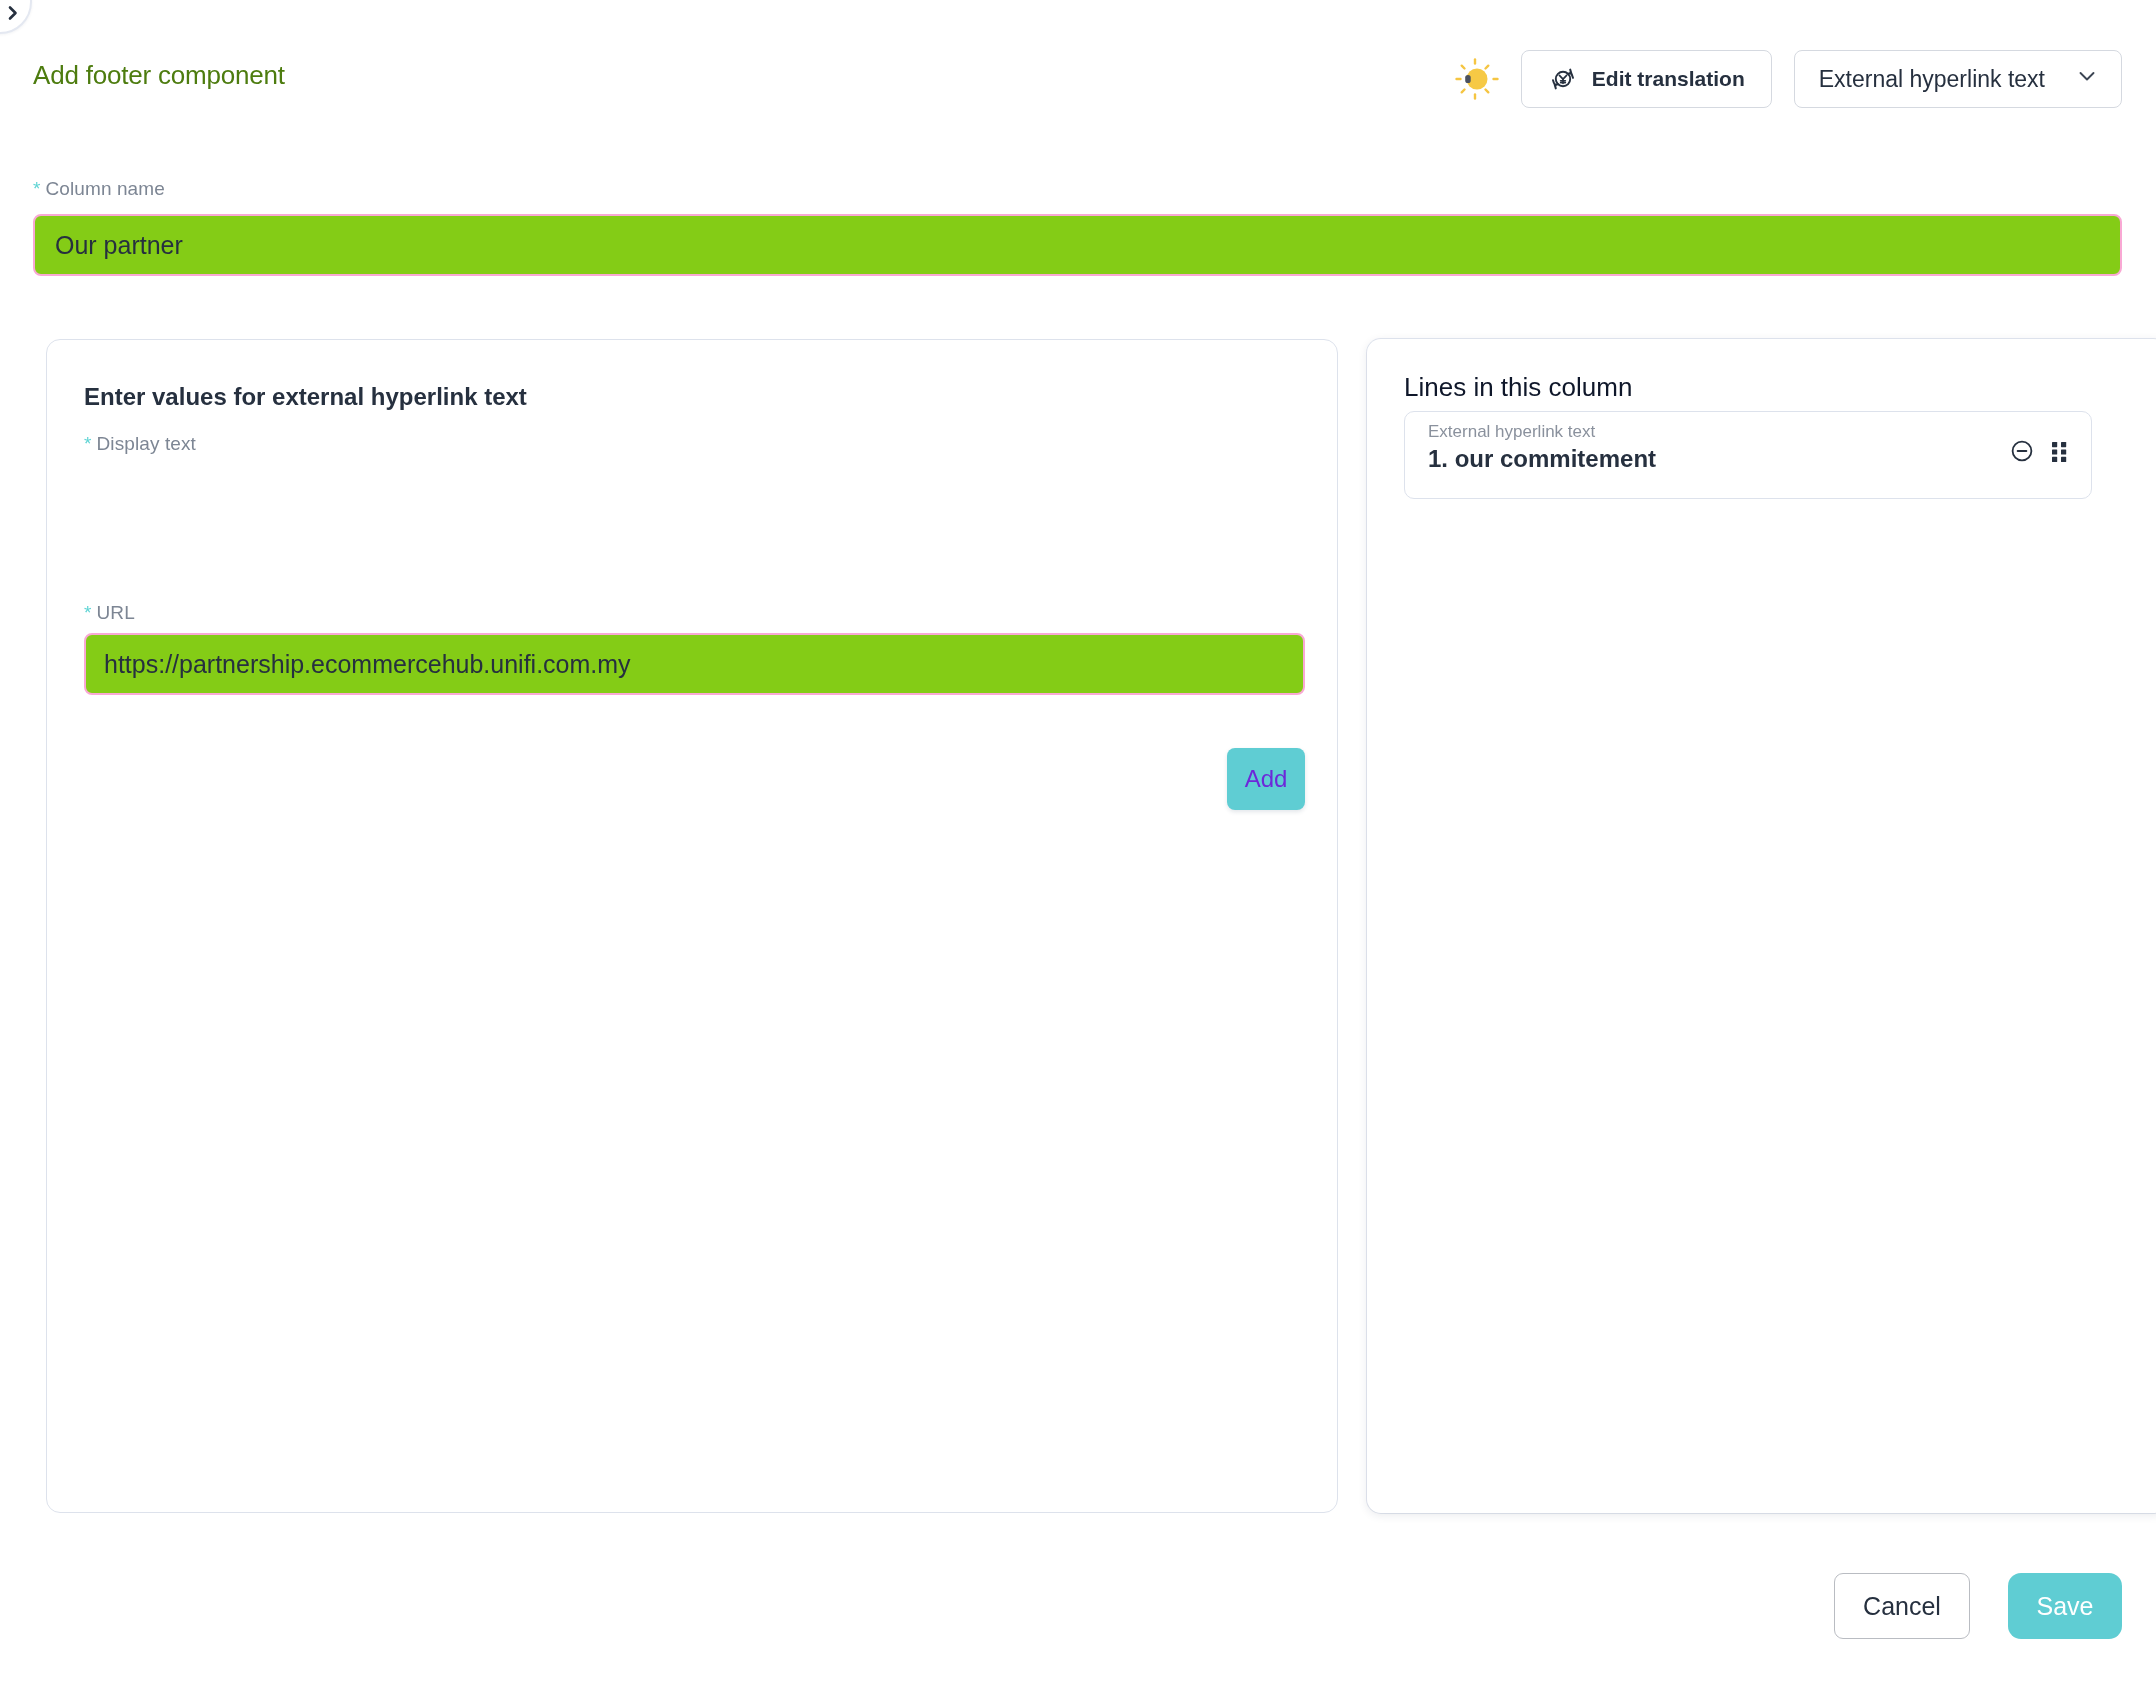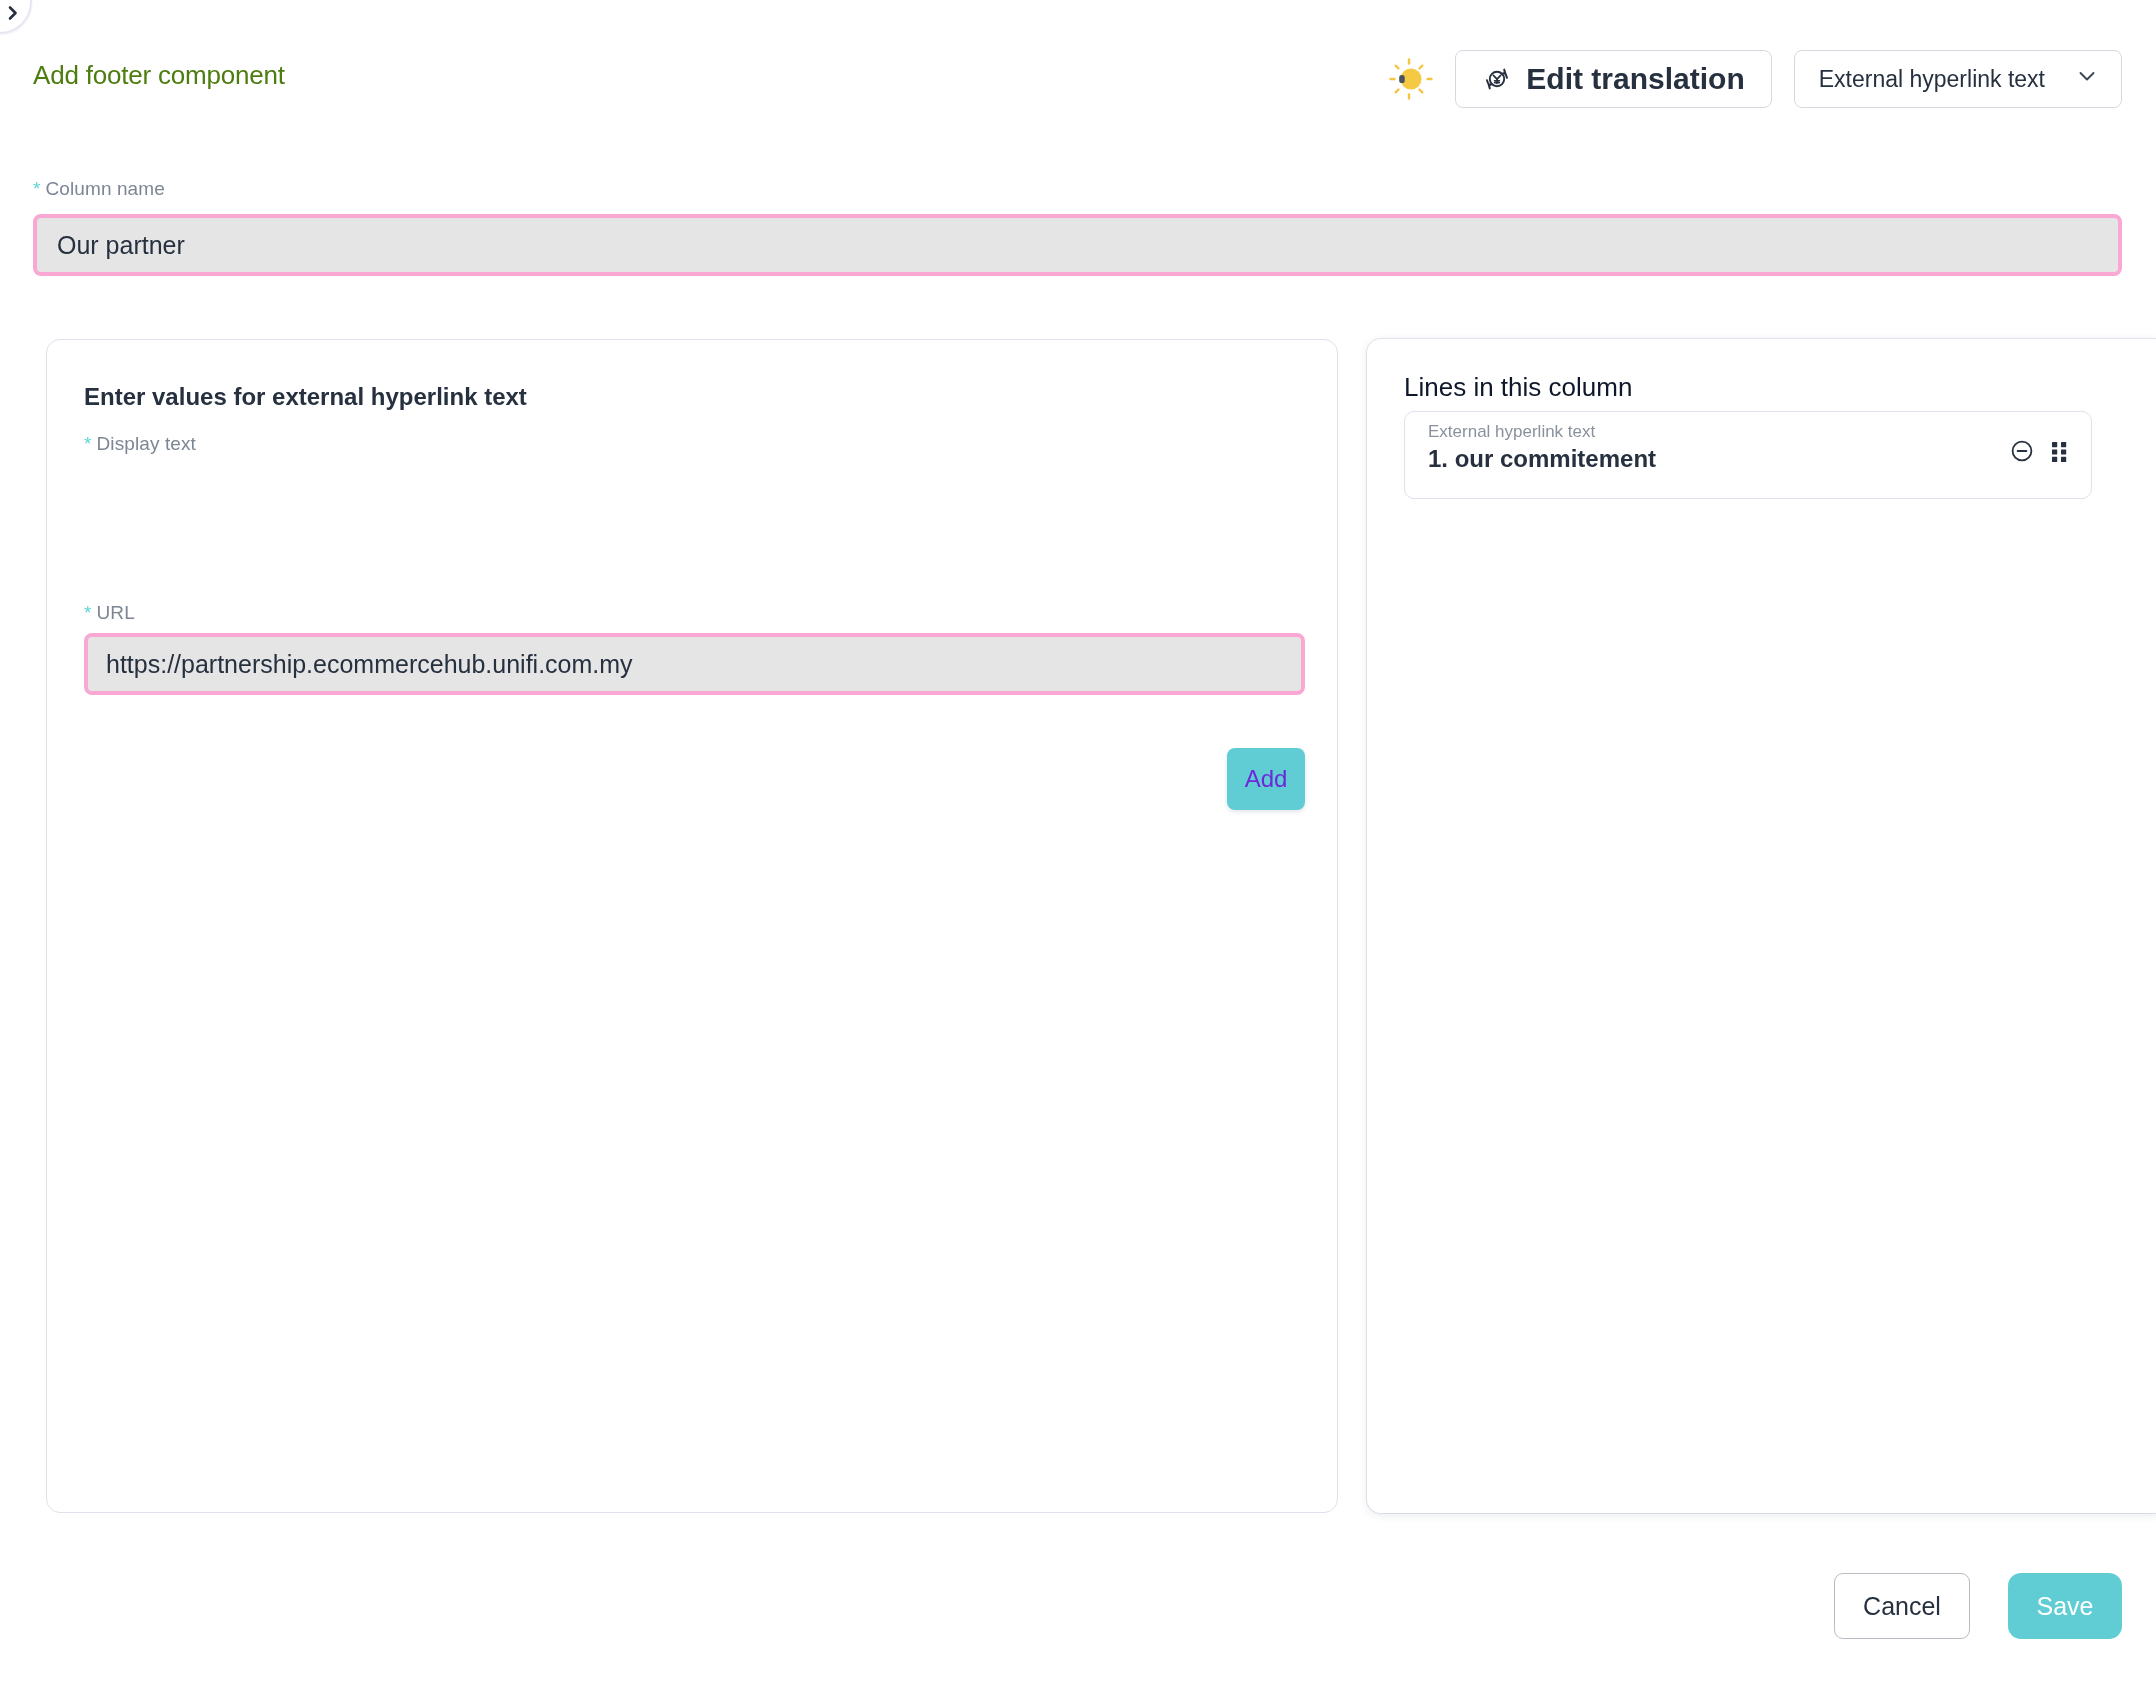--- a/index.html
+++ b/index.html
@@ -70,21 +70,21 @@
 
   .btn-outline {
     height: 58px;
     border: 1px solid #d5d9e0;
     border-radius: 8px;
     background: #ffffff;
     display: flex;
     align-items: center;
     gap: 14px;
     padding: 0 26px;
-    font-size: 30px;
+    font-size: 21px;
     font-weight: bold;
     color: #26303f;
     cursor: pointer;
     white-space: nowrap;
     justify-content: space-between;
   }
   .btn-outline .glyph { display: flex; align-items: center; }
 
   .select-box {
     height: 58px;
@@ -111,23 +111,23 @@
   }
   .req { color: #5ed4d4; margin-right: 5px; font-size: 19px; }
 
   .column-name-label {
     position: absolute;
     left: 33px;
     top: 178px;
   }
 
   .input-box {
-    border: 4px solid #f9a8d4;
+    border: 2px solid #f9a8d4;
     border-radius: 8px;
-    background: #e5e5e5;
+    background: #84cc16;
     font-size: 25px;
     color: #26303f;
     font-family: "Liberation Sans", sans-serif;
     outline: none;
   }
   .input-box::placeholder { color: #a8aeb8; }
 
   .column-name-input {
     position: absolute;
     left: 33px;

